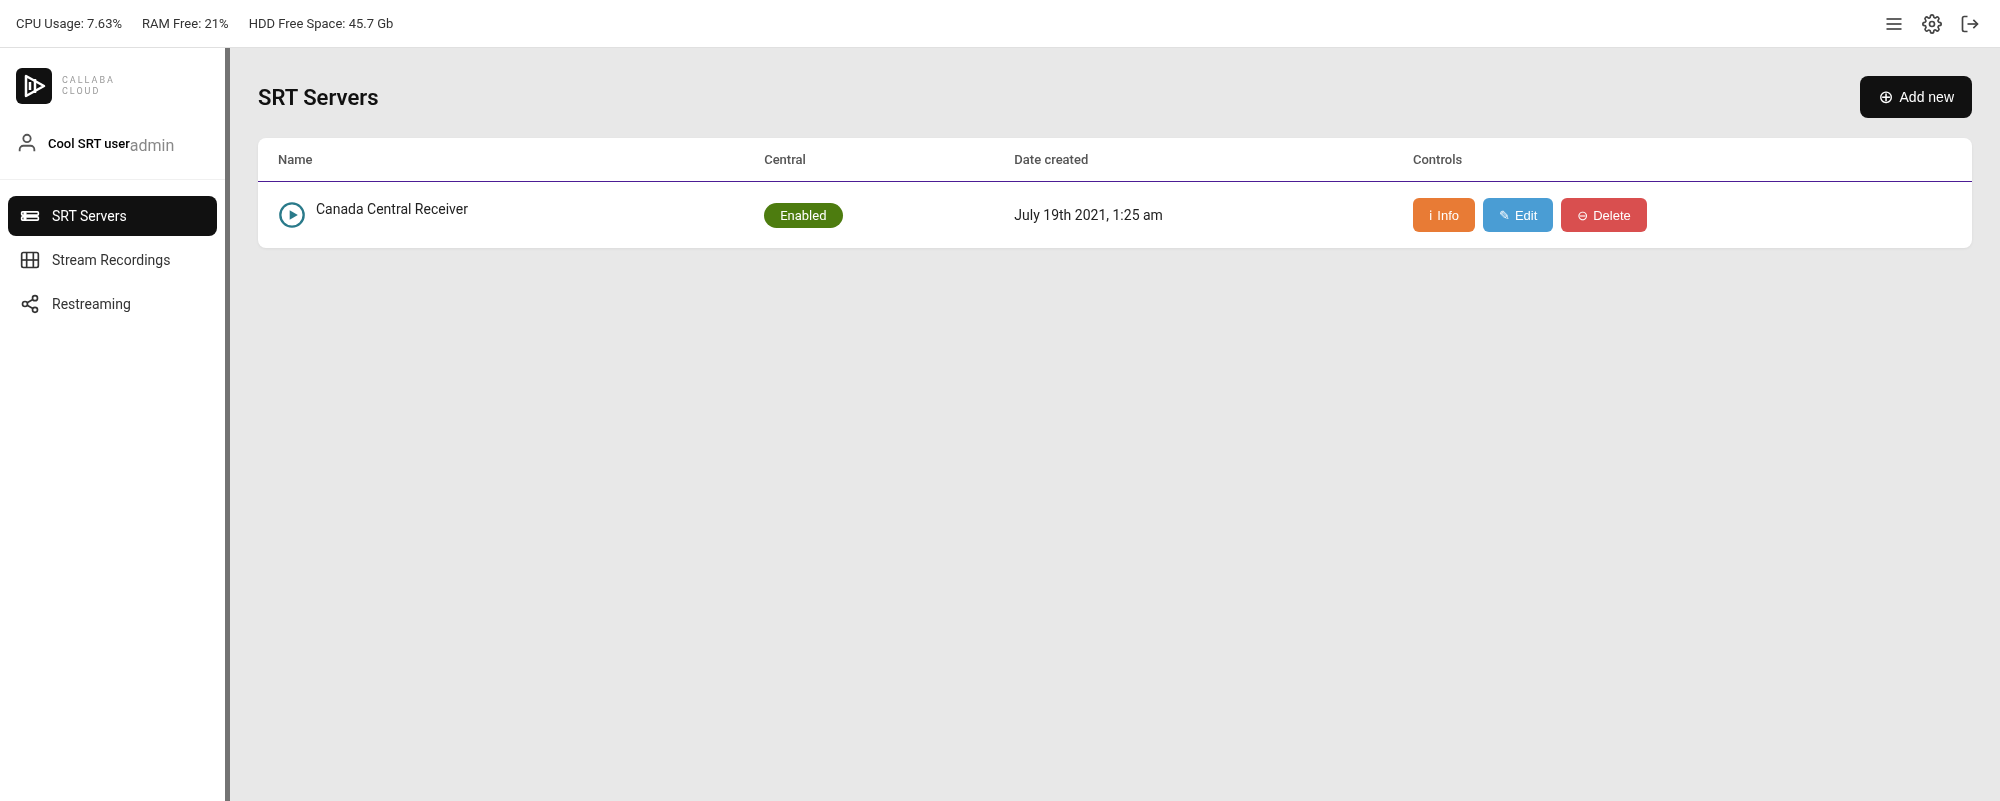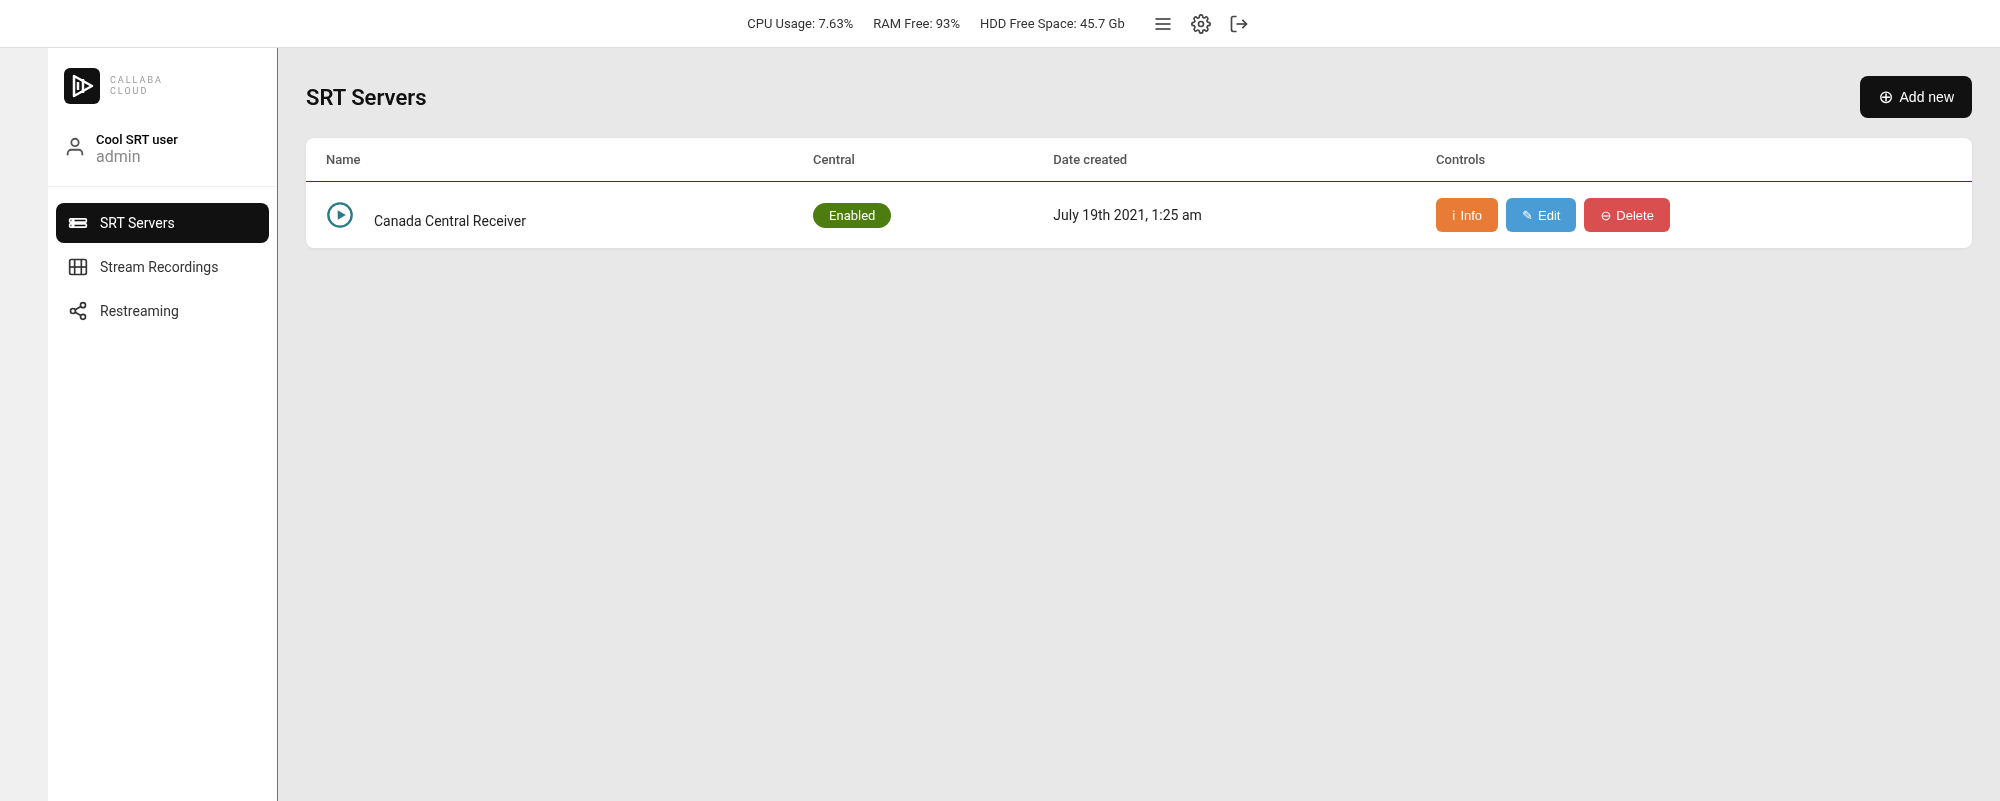--- a/index.html
+++ b/index.html
@@ -4,21 +4,21 @@
   <style>
     * { box-sizing: border-box; margin: 0; padding: 0; }
     body { font-family: -apple-system, BlinkMacSystemFont, 'Segoe UI', Roboto, sans-serif; display: flex; flex-direction: column; height: 100vh; overflow: hidden; background: #f0f0f0; }
 
     
     .topbar {
       height: 48px;
       background: #fff;
       display: flex;
       align-items: center;
-      justify-content: center;
+      justify-content: space-between;
       padding: 0 16px;
       border-bottom: 1px solid #e0e0e0;
       gap: 24px;
       flex-shrink: 0;
     }
     .topbar-stats {
       display: flex;
       gap: 20px;
       font-size: 13px;
       color: #333;
@@ -45,23 +45,22 @@
       flex: 1;
       overflow: hidden;
     }
 
     
     .sidebar {
       width: 230px;
       background: #fff;
       display: flex;
       flex-direction: column;
-      border-right: 1px solid #737373;
+      border-right: 5px solid #737373;
       flex-shrink: 0;
-      margin-left: 48px;
     }
     .sidebar-logo {
       padding: 20px 16px 16px;
       display: flex;
       align-items: center;
       gap: 10px;
     }
     .logo-icon {
       width: 36px;
       height: 36px;
@@ -86,21 +85,20 @@
       align-items: center;
       gap: 10px;
       border-bottom: 1px solid #f0f0f0;
     }
     .user-avatar-icon {
       color: #555;
       font-size: 20px;
     }
     .user-info {
       display: flex;
-      flex-direction: column;
     }
     .user-name {
       font-size: 13px;
       font-weight: 500;
     }
     .user-role {
       font-size: 16px;
       color: #888;
     }
 
@@ -194,22 +192,22 @@
       font-size: 14px;
       color: #222;
       border-bottom: 1px solid #f5f5f5;
     }
     .table tbody tr:last-child td {
       border-bottom: none;
     }
 
     .server-name-cell {
       display: flex;
-      align-items: flex-end;
-      gap: 20px;
+      align-items: flex-start;
+      gap: 10px;
     }
     .play-icon {
       width: 28px;
       height: 28px;
       color: #2a7a8a;
       flex-shrink: 0;
     }
 
     .status-badge {
       background: #4d7c0f;
@@ -263,21 +261,21 @@
       align-items: center;
       gap: 5px;
     }
   </style>
 </head>
 <body>
 
 <div class="topbar">
   <div class="topbar-stats">
     <span>CPU Usage: 7.63%</span>
-    <span>RAM Free: 93%</span>
+    <span>RAM Free: 21%</span>
     <span>HDD Free Space: 45.7 Gb</span>
   </div>
   <div class="topbar-icons">
     <button class="topbar-icon-btn" title="Menu">
       <svg width="20" height="20" viewBox="0 0 24 24" fill="none" stroke="currentColor" stroke-width="2">
         <line x1="3" y1="6" x2="21" y2="6"></line>
           <line x1="3" y1="12" x2="21" y2="12"></line>
           <line x1="3" y1="18" x2="21" y2="18"></line>
       </svg>
     </button>

